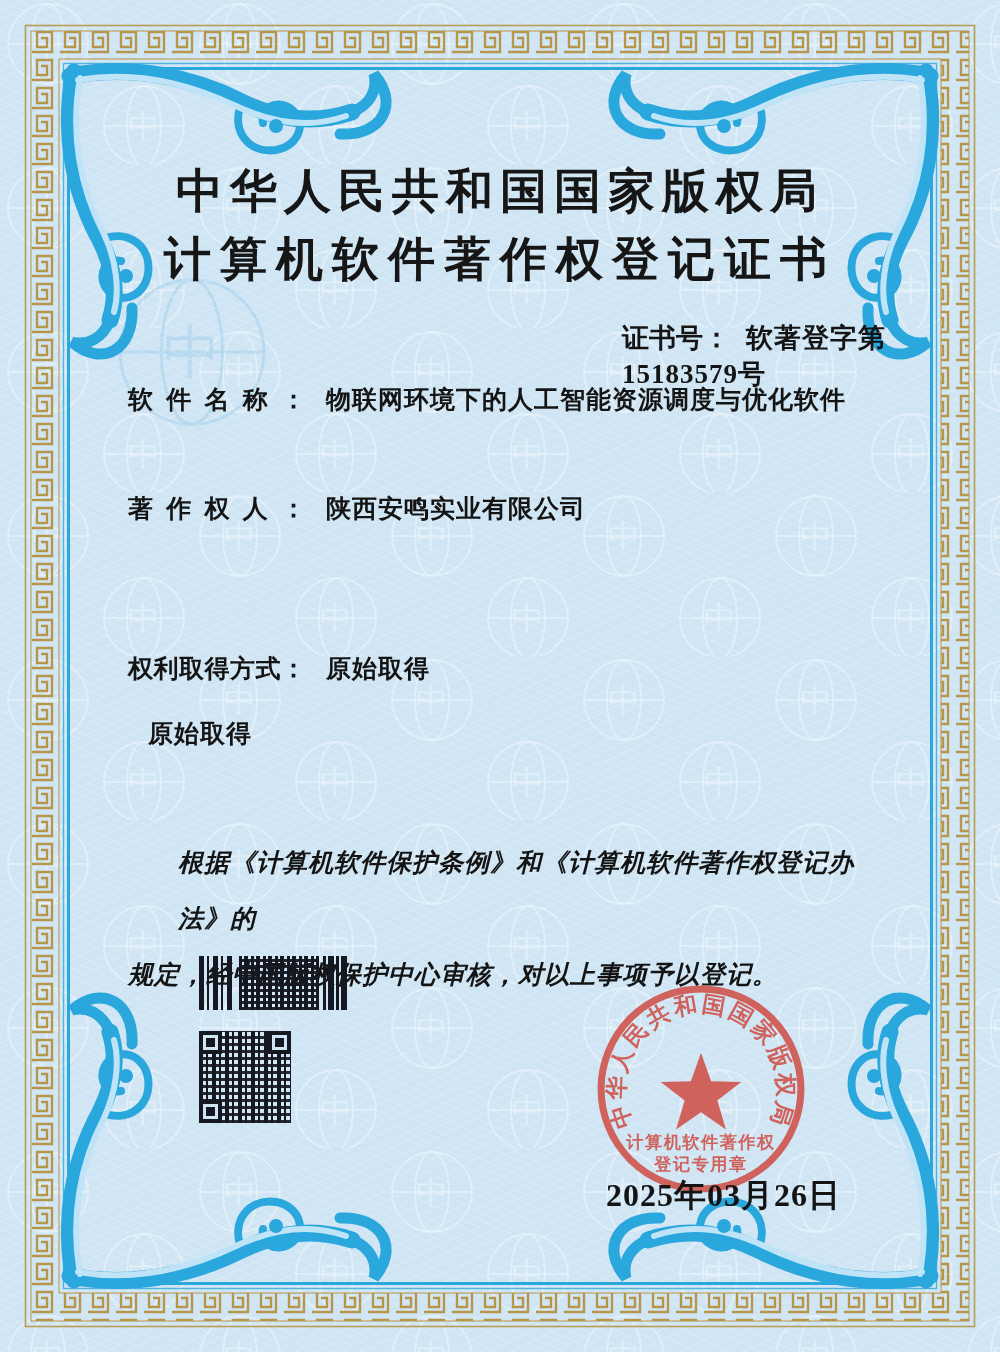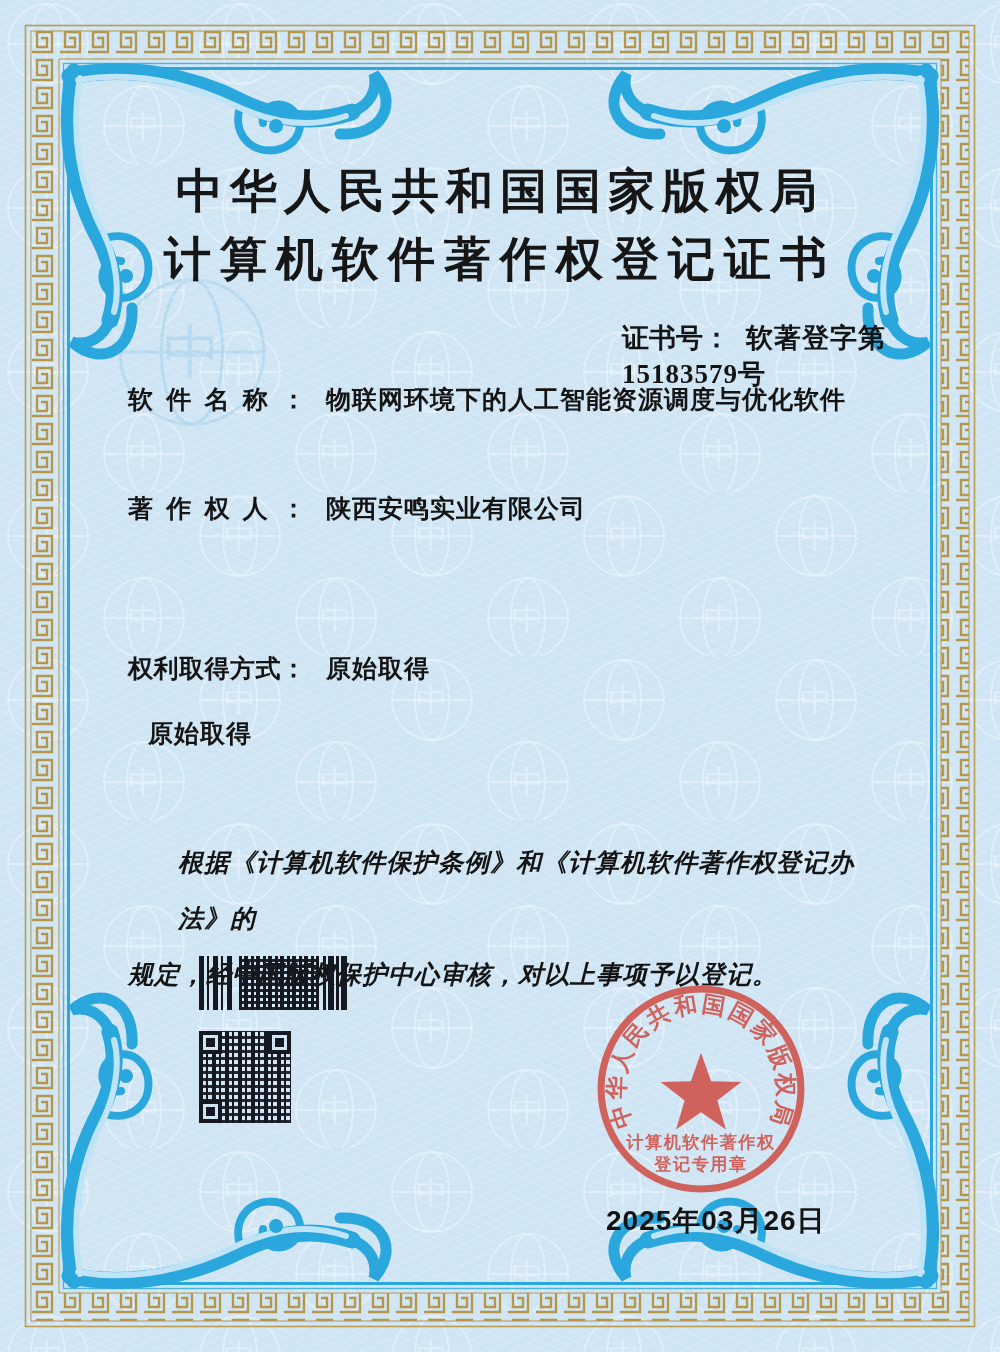--- a/index.html
+++ b/index.html
@@ -25,22 +25,22 @@
   .fvalue{margin-left:20px;font-weight:700;font-size:25px;line-height:38px;letter-spacing:1px;}
   .row-software{top:380px;}
   .row-owner{top:489px;}
   .row-acquisition{top:649px;}
   .row-scope{top:714px;}
   .row-regno{top:768px;}
   .regnum{letter-spacing:2.5px;font-size:27px;line-height:36px;}
   .statement{position:absolute;left:128px;width:764px;top:834px;font-weight:700;font-size:25px;
              line-height:56px;letter-spacing:1px;font-style:italic;}
   .statement .indent{margin-left:50px;}
-  .cert-date{position:absolute;left:606px;top:1174px;font-weight:700;font-size:28px;
-             font-family:Liberation Sans, sans-serif;letter-spacing:1px;margin-top:28px;}
+  .cert-date{position:absolute;left:606px;top:1174px;font-weight:700;font-size:32px;
+             font-family:Liberation Serif, serif;letter-spacing:1px;}
   
   .barcode{position:absolute;left:199px;top:956px;width:150px;height:54px;display:flex;gap:4px;}
   .bc-left{width:36px;background:repeating-linear-gradient(90deg,#151821 0 5px,transparent 5px 8px,#151821 8px 10px,transparent 10px 14px);}
   .bc-mid{flex:1;background-image:
       repeating-linear-gradient(0deg, rgba(21,24,33,.95) 0 3px, transparent 3px 6px),
       repeating-linear-gradient(90deg, #151821 0 3px, transparent 3px 5px, #151821 5px 9px, transparent 9px 12px);}
   .bc-right{width:26px;background:repeating-linear-gradient(90deg,#151821 0 3px,transparent 3px 5px,#151821 5px 11px,transparent 11px 13px);}
   
   .qr{position:absolute;left:199px;top:1031px;width:92px;height:92px;
       background-image:

